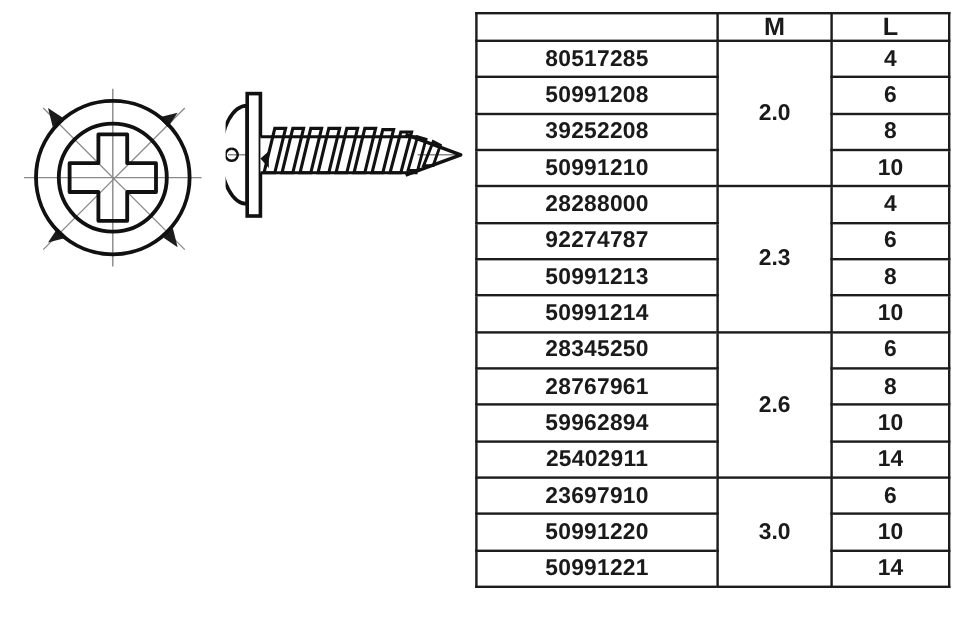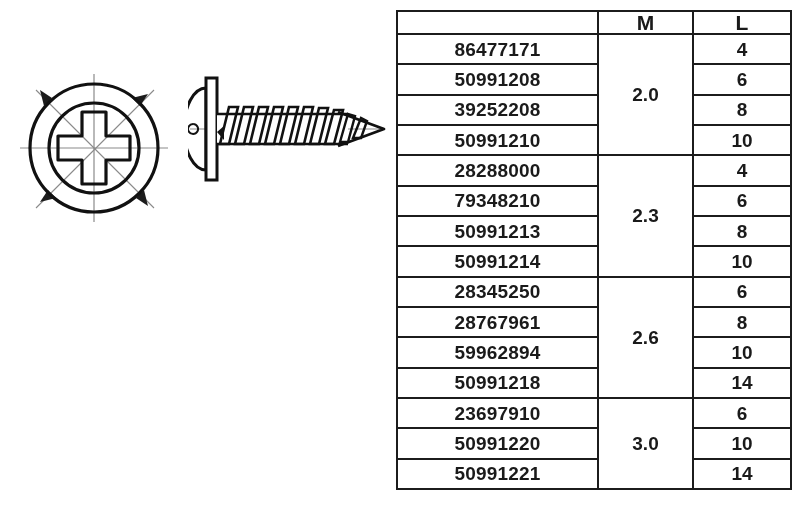--- a/index.html
+++ b/index.html
@@ -156,21 +156,21 @@
     <thead>
       <tr>
         <th class="header-blank"></th>
         <th>M</th>
         <th>L</th>
       </tr>
     </thead>
     <tbody>
 
       <tr>
-        <td class="cell-part">86477171</td>
+        <td class="cell-part">80517285</td>
         <td class="cell-m" rowspan="4">2.0</td>
         <td class="cell-l">4</td>
       </tr>
       <tr>
         <td class="cell-part">50991208</td>
         <td class="cell-l">6</td>
       </tr>
       <tr>
         <td class="cell-part">39252208</td>
         <td class="cell-l">8</td>
@@ -179,21 +179,21 @@
         <td class="cell-part">50991210</td>
         <td class="cell-l">10</td>
       </tr>
 
       <tr>
         <td class="cell-part">28288000</td>
         <td class="cell-m" rowspan="4">2.3</td>
         <td class="cell-l">4</td>
       </tr>
       <tr>
-        <td class="cell-part">79348210</td>
+        <td class="cell-part">92274787</td>
         <td class="cell-l">6</td>
       </tr>
       <tr>
         <td class="cell-part">50991213</td>
         <td class="cell-l">8</td>
       </tr>
       <tr>
         <td class="cell-part">50991214</td>
         <td class="cell-l">10</td>
       </tr>
@@ -205,21 +205,21 @@
       </tr>
       <tr>
         <td class="cell-part">28767961</td>
         <td class="cell-l">8</td>
       </tr>
       <tr>
         <td class="cell-part">59962894</td>
         <td class="cell-l">10</td>
       </tr>
       <tr>
-        <td class="cell-part">50991218</td>
+        <td class="cell-part">25402911</td>
         <td class="cell-l">14</td>
       </tr>
 
       <tr>
         <td class="cell-part">23697910</td>
         <td class="cell-m" rowspan="3">3.0</td>
         <td class="cell-l">6</td>
       </tr>
       <tr>
         <td class="cell-part">50991220</td>

